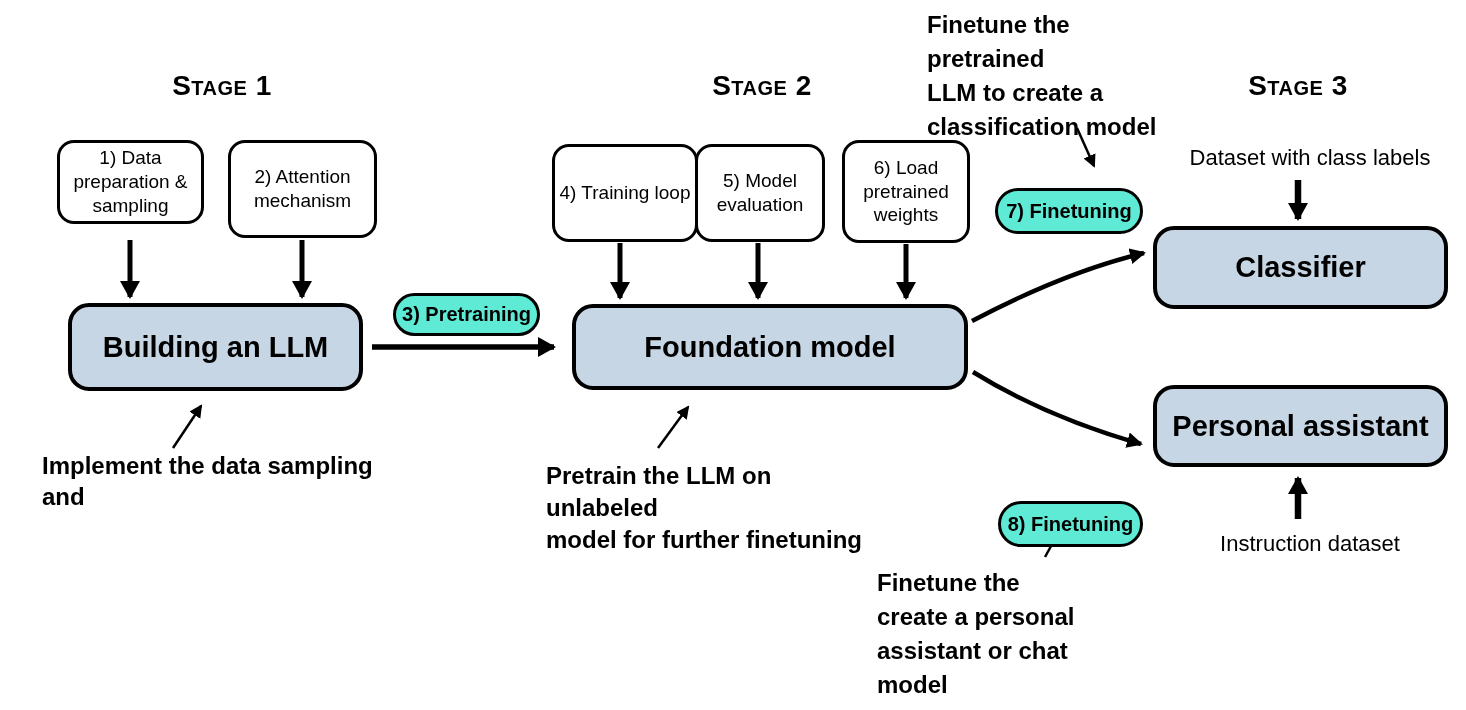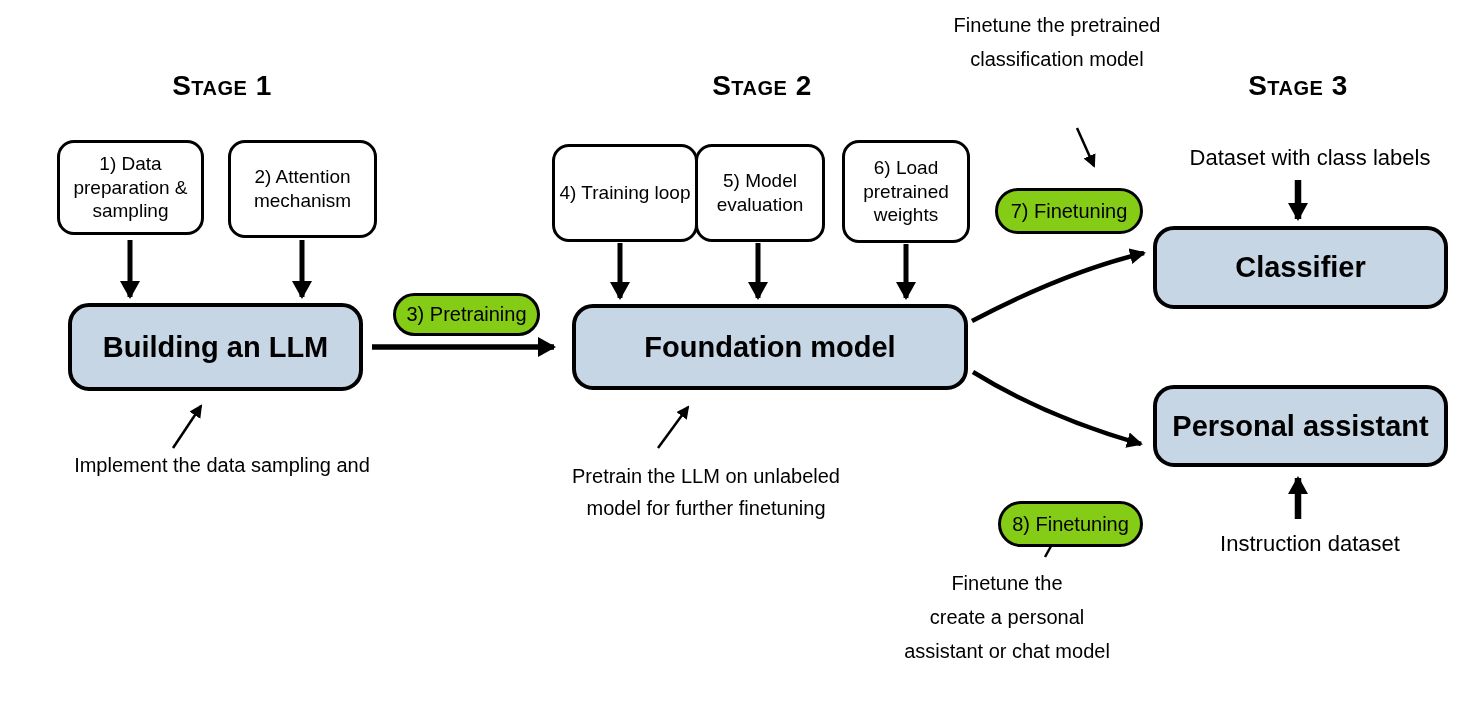--- a/index.html
+++ b/index.html
@@ -22,26 +22,26 @@
     position:absolute; background:#fff; border:3px solid var(--line);
     border-radius:17px; display:flex; align-items:center; justify-content:center;
     text-align:center; font-size:19px; line-height:1.25; padding:4px;
   }
   .bbox {
     position:absolute; background:var(--box-fill); border:4px solid var(--line);
     border-radius:21px; display:flex; align-items:center; justify-content:center;
     text-align:right; font-size:29px; font-weight:700;
   }
   .pill {
-    position:absolute; background:#84cc16; border:3px solid var(--line);
+    position:absolute; background:#5eead4; border:3px solid var(--line);
     border-radius:23px; display:flex; align-items:center; justify-content:center;
-    font-size:20px; white-space:nowrap;
+    font-size:20px; white-space:nowrap;font-weight:bold;
   }
   .note {
-    position:absolute; font-weight:400; font-size:20px; text-align:center;
+    position:absolute; font-weight:700; font-size:24px; 
   }
   .note .ln { line-height:32px; }
   .note.wide .ln { line-height:31px; }
   .note.tall .ln { line-height:34px; }
   .plain-label {
     position:absolute; font-size:22px; text-align:center; width:320px;
   }
 </style>
 </head>
 <body>
@@ -76,40 +76,41 @@
     <line x1="173" y1="448" x2="201" y2="406" stroke-width="2.5" marker-end="url(#headThin)"></line>
     <line x1="658" y1="448" x2="688" y2="407" stroke-width="2.5" marker-end="url(#headThin)"></line>
     <line x1="1077" y1="128" x2="1094" y2="166" stroke-width="2.5" marker-end="url(#headThin)"></line>
     <line x1="1045" y1="557" x2="1066" y2="519" stroke-width="2.5" marker-end="url(#headThin)"></line>
   </svg>
 
   <div class="stage-title" style="left:112px; top:70px;">Stage 1</div>
   <div class="stage-title" style="left:652px; top:70px;">Stage 2</div>
   <div class="stage-title" style="left:1188px; top:70px;">Stage 3</div>
 
-  <div class="wbox" style="left:57px; top:140px; width:147px; height:95px;">1) Data preparation &amp; sampling</div>
+  <div class="wbox" style="left:57px; top:140px; width:147px; height:84px;">1) Data preparation &amp; sampling</div>
   <div class="wbox" style="left:228px; top:140px; width:149px; height:98px;">2) Attention mechanism</div>
   <div class="bbox" style="left:68px; top:303px; width:295px; height:88px;">Building an LLM</div>
   <div class="note wide" style="left:42px; top:450px; width:360px;">
     <div class="ln">Implement the data sampling and</div>
   </div>
 
   <div class="pill" style="left:393px; top:293px; width:147px; height:43px;">3) Pretraining</div>
 
   <div class="wbox" style="left:552px; top:144px; width:146px; height:98px;">4) Training loop</div>
   <div class="wbox" style="left:695px; top:144px; width:130px; height:98px;">5) Model evaluation</div>
   <div class="wbox" style="left:842px; top:140px; width:128px; height:103px;">6) Load pretrained weights</div>
   <div class="bbox" style="left:572px; top:304px; width:396px; height:86px;">Foundation model</div>
   <div class="note" style="left:546px; top:460px; width:320px;">
     <div class="ln">Pretrain the LLM on unlabeled</div>
     <div class="ln">model for further finetuning</div>
   </div>
 
   <div class="note tall" style="left:927px; top:8px; width:260px;">
     <div class="ln">Finetune the pretrained</div>
+    <div class="ln">LLM to create a</div>
     <div class="ln">classification model</div>
   </div>
   <div class="pill" style="left:995px; top:188px; width:148px; height:46px;">7) Finetuning</div>
   <div class="pill" style="left:998px; top:462px; width:145px; height:46px;margin-top:39px;">8) Finetuning</div>
   <div class="note tall" style="left:877px; top:566px; width:260px;">
     <div class="ln">Finetune the</div>
     <div class="ln">create a personal</div>
     <div class="ln">assistant or chat model</div>
   </div>
 

